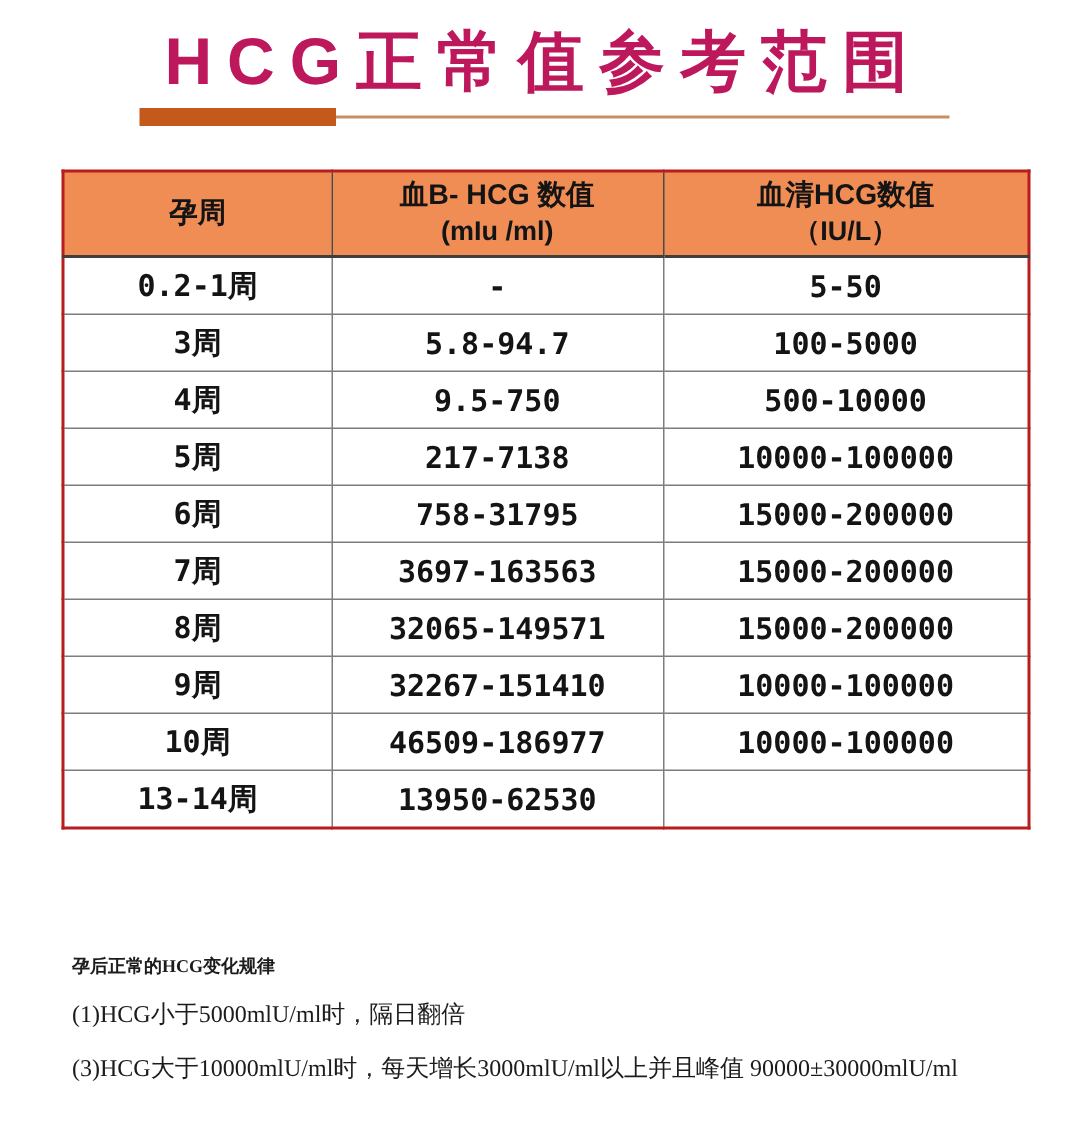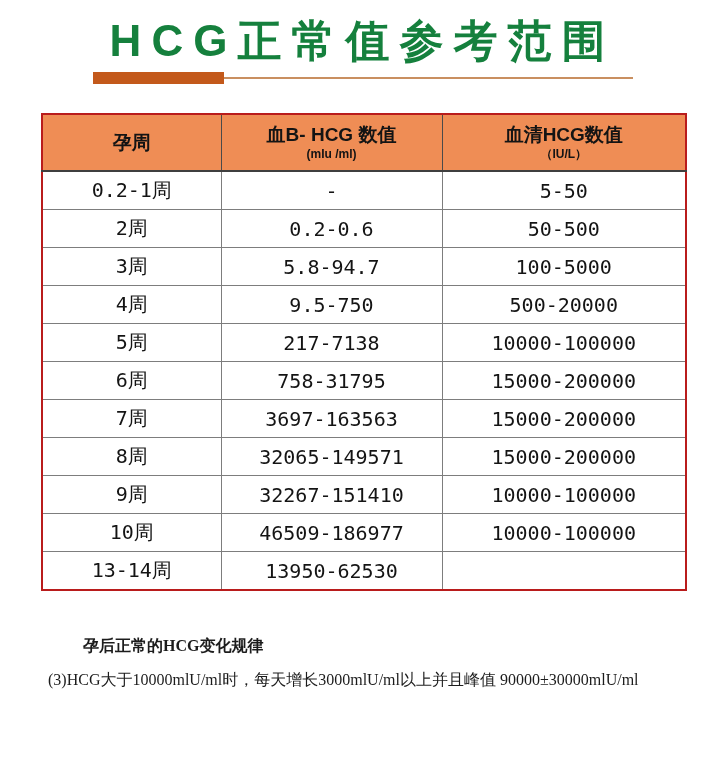--- a/index.html
+++ b/index.html
@@ -18,21 +18,21 @@
   
   .title {
     position: absolute;
     top: 12px;
     left: 0;
     width: 100%;
     text-align: center;
     font-size: 44px;
     font-weight: 800;
     letter-spacing: 10px;
-    color: #15803d;
+    color: #be185d;
     white-space: nowrap;
   }
   .title-underline {
     position: absolute;
     top: 72px;
     left: 93px;
     width: 540px;
     height: 12px;
     display: flex;
     align-items: center;
@@ -71,50 +71,49 @@
     font-size: 19px;
     font-weight: 700;
     color: #141414;
     text-align: center;
     vertical-align: middle;
     line-height: 1.25;
     padding: 0;
   }
   table.hcg th .sub {
     display: block;
-    font-size: 12px;
+    font-size: 18px;
     font-weight: 700;
   }
   table.hcg td {
     height: 37px;
     border: 1px solid #7d7d7d;
     text-align: center;
     vertical-align: middle;
     font-family: "DejaVu Sans Mono", monospace;
     font-size: 20px;
-    font-weight: 400;
+    font-weight: 700;
     color: #141414;
     padding: 0;
     background: #ffffff;
   }
 
   
   .notes {
     position: absolute;
     left: 48px;
     top: 636px;
     width: 650px;
     font-family: "Liberation Serif", serif;
     color: #1c1c1c;
   }
   .notes .heading {
-    font-size: 16px;
+    font-size: 12px;
     font-weight: 700;
     margin-bottom: 13px;
-    margin-left: 35px;
   }
   .notes .item {
     font-size: 16px;
     margin-bottom: 15px;
     white-space: nowrap;
   }
 </style>
 </head>
 <body>
 
@@ -146,33 +145,28 @@
       </th>
     </tr>
   </thead>
   <tbody>
       <tr>
         <td>0.2-1周</td>
         <td>-</td>
         <td>5-50</td>
       </tr>
       <tr>
-        <td>2周</td>
-        <td>0.2-0.6</td>
-        <td>50-500</td>
-      </tr>
-      <tr>
         <td>3周</td>
         <td>5.8-94.7</td>
         <td>100-5000</td>
       </tr>
       <tr>
         <td>4周</td>
         <td>9.5-750</td>
-        <td>500-20000</td>
+        <td>500-10000</td>
       </tr>
       <tr>
         <td>5周</td>
         <td>217-7138</td>
         <td>10000-100000</td>
       </tr>
       <tr>
         <td>6周</td>
         <td>758-31795</td>
         <td>15000-200000</td>
@@ -201,15 +195,16 @@
         <td>13-14周</td>
         <td>13950-62530</td>
         <td></td>
       </tr>
     </tbody>
 </table>
 
 <div class="notes">
   <div class="heading">孕后正常的HCG变化规律</div>
   <div>
+      <div class="item">(1)HCG小于5000mlU/ml时，隔日翻倍</div>
       <div class="item">(3)HCG大于10000mlU/ml时，每天增长3000mlU/ml以上并且峰值 90000±30000mlU/ml</div>
     </div>
 </div>
 
 </body></html>

